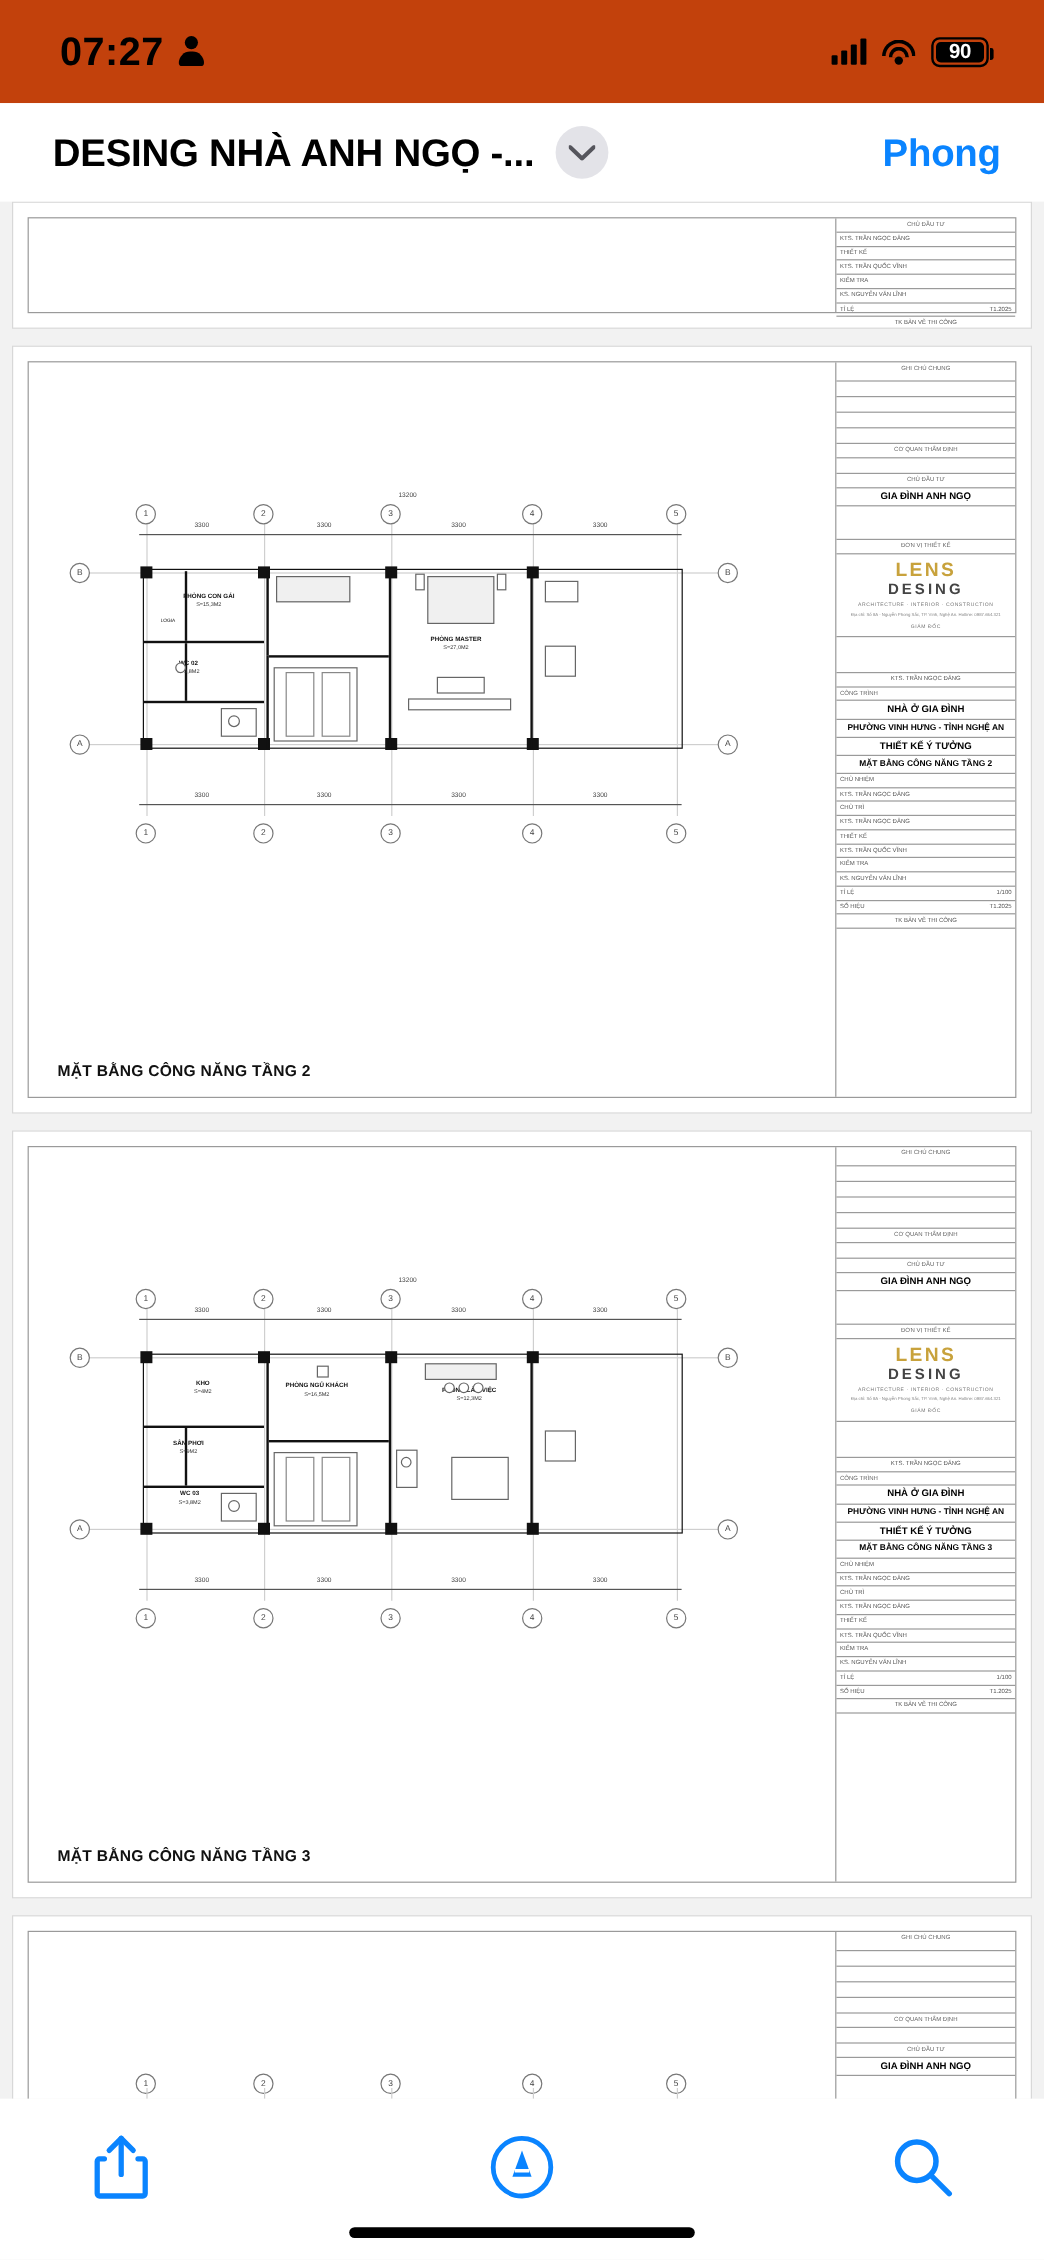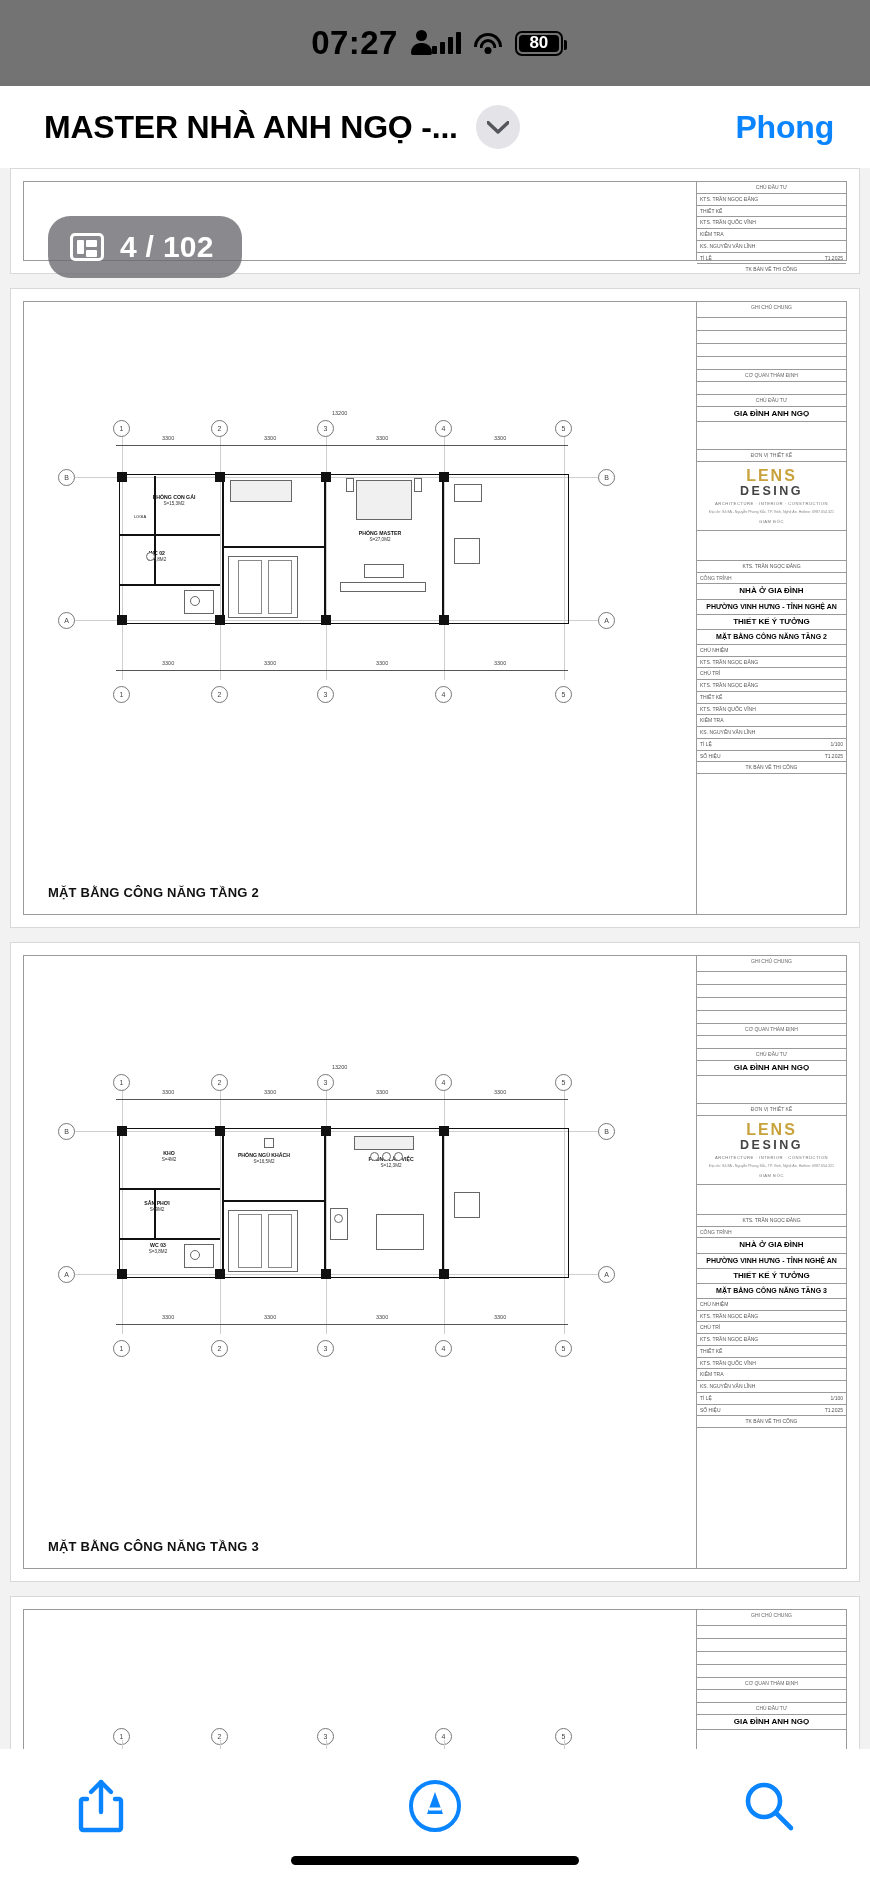--- a/index.html
+++ b/index.html
@@ -8,23 +8,23 @@
     width: 870px; height: 1883px;
     background: #ffffff;
     font-family: "Liberation Sans", sans-serif;
     overflow: hidden;
     position: relative;
   }
 
   
   .statusbar {
     height: 86px;
-    display: flex; align-items: center; justify-content: center;
+    display: flex; align-items: center; justify-content: space-between;
     padding: 0 46px 0 50px;
-    background: #737373;
+    background: #c2410c;
   }
   .sb-left { display:flex; align-items:center; gap:13px; }
   .sb-time { font-size: 33px; font-weight: 700; color:#000; letter-spacing: .4px; }
   .sb-person { width: 21px; height: 26px; position: relative; }
   .sb-person::before {
     content:""; position:absolute; left:5px; top:0; width:11px; height:11px;
     border-radius:50%; background:#000;
   }
   .sb-person::after {
     content:""; position:absolute; left:0; top:13px; width:21px; height:12px;
@@ -176,43 +176,39 @@
         <i></i>
         <i></i>
       </span>
     <span class="wifi">
       <span class="w1"></span>
         <span class="w2"></span>
         <span class="w3"></span>
     </span>
     <span class="batt">
       <span class="batt-fill"></span>
-      <span class="batt-num">80</span>
+      <span class="batt-num">90</span>
     </span>
   </div>
 </div>
 
 <div class="navbar">
   <div class="nav-left">
-    <span class="nav-title">MASTER NHÀ ANH NGỌ -...</span>
+    <span class="nav-title">DESING NHÀ ANH NGỌ -...</span>
     <span class="chev">
       <svg width="22" height="13" viewBox="0 0 22 13">
           <path d="M1 1.5 L11 11 L21 1.5" stroke="#55555c" stroke-width="3.4" fill="none" stroke-linecap="round" stroke-linejoin="round"></path>
         </svg>
     </span>
   </div>
   <span class="nav-done">Phong</span>
 </div>
 
 <div class="content">
 
-  <div class="page-counter">
-    <span class="pc-ico"></span>
-    <span class="pc-text">4 / 102</span>
-  </div>
 
   <div class="sheet partial-top">
     <div class="sheet-inner">
       <div class="draw-area"></div>
       <div class="title-block">
         <div class="tb-row tb-label">CHỦ ĐẦU TƯ</div>
         <div class="tb-row tiny">KTS. TRẦN NGỌC ĐĂNG</div>
         <div class="tb-row tiny">THIẾT KẾ</div>
         <div class="tb-row tiny">KTS. TRẦN QUỐC VĨNH</div>
         <div class="tb-row tiny">KIỂM TRA</div>

